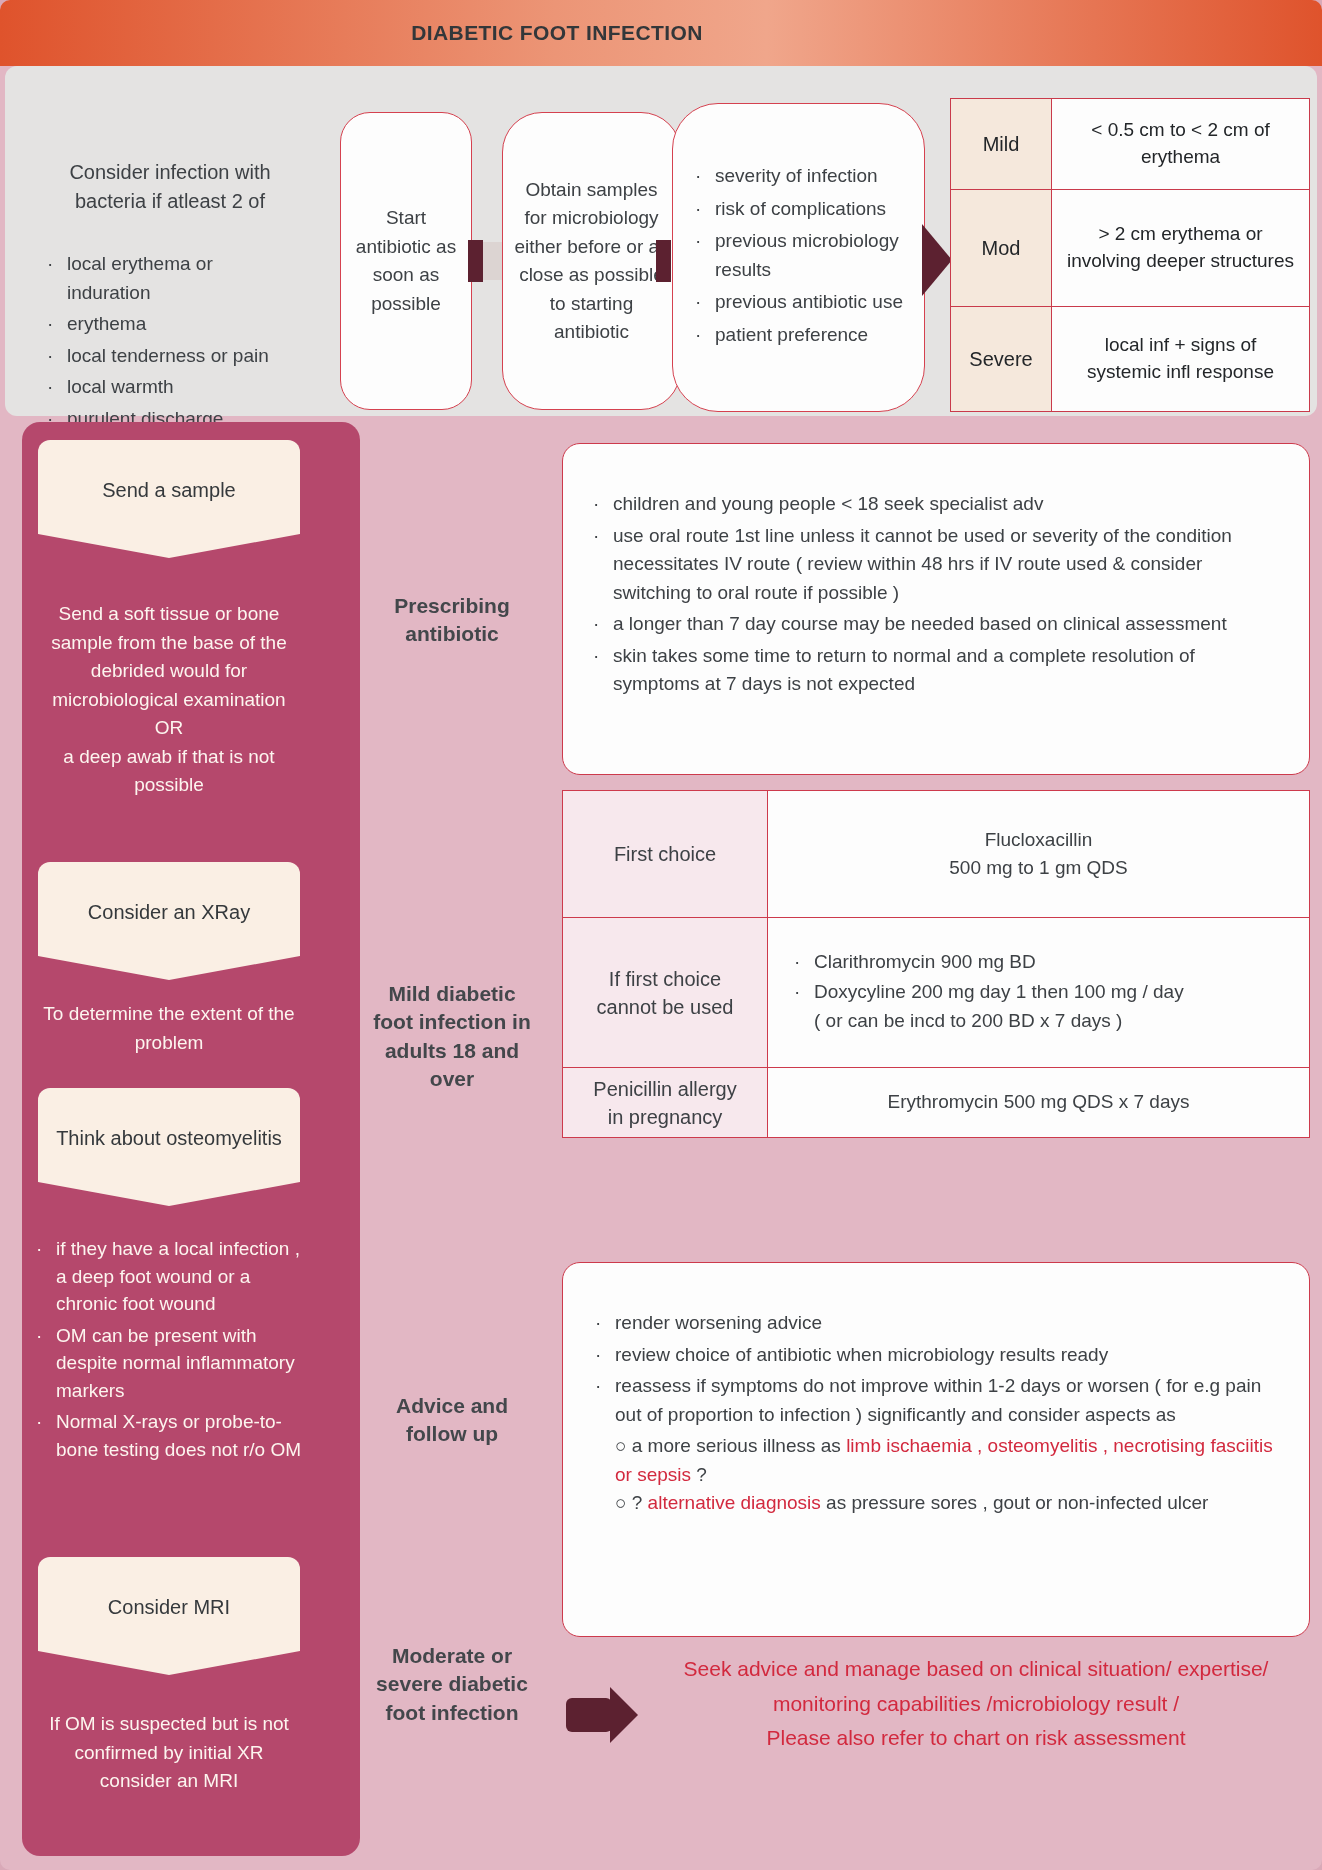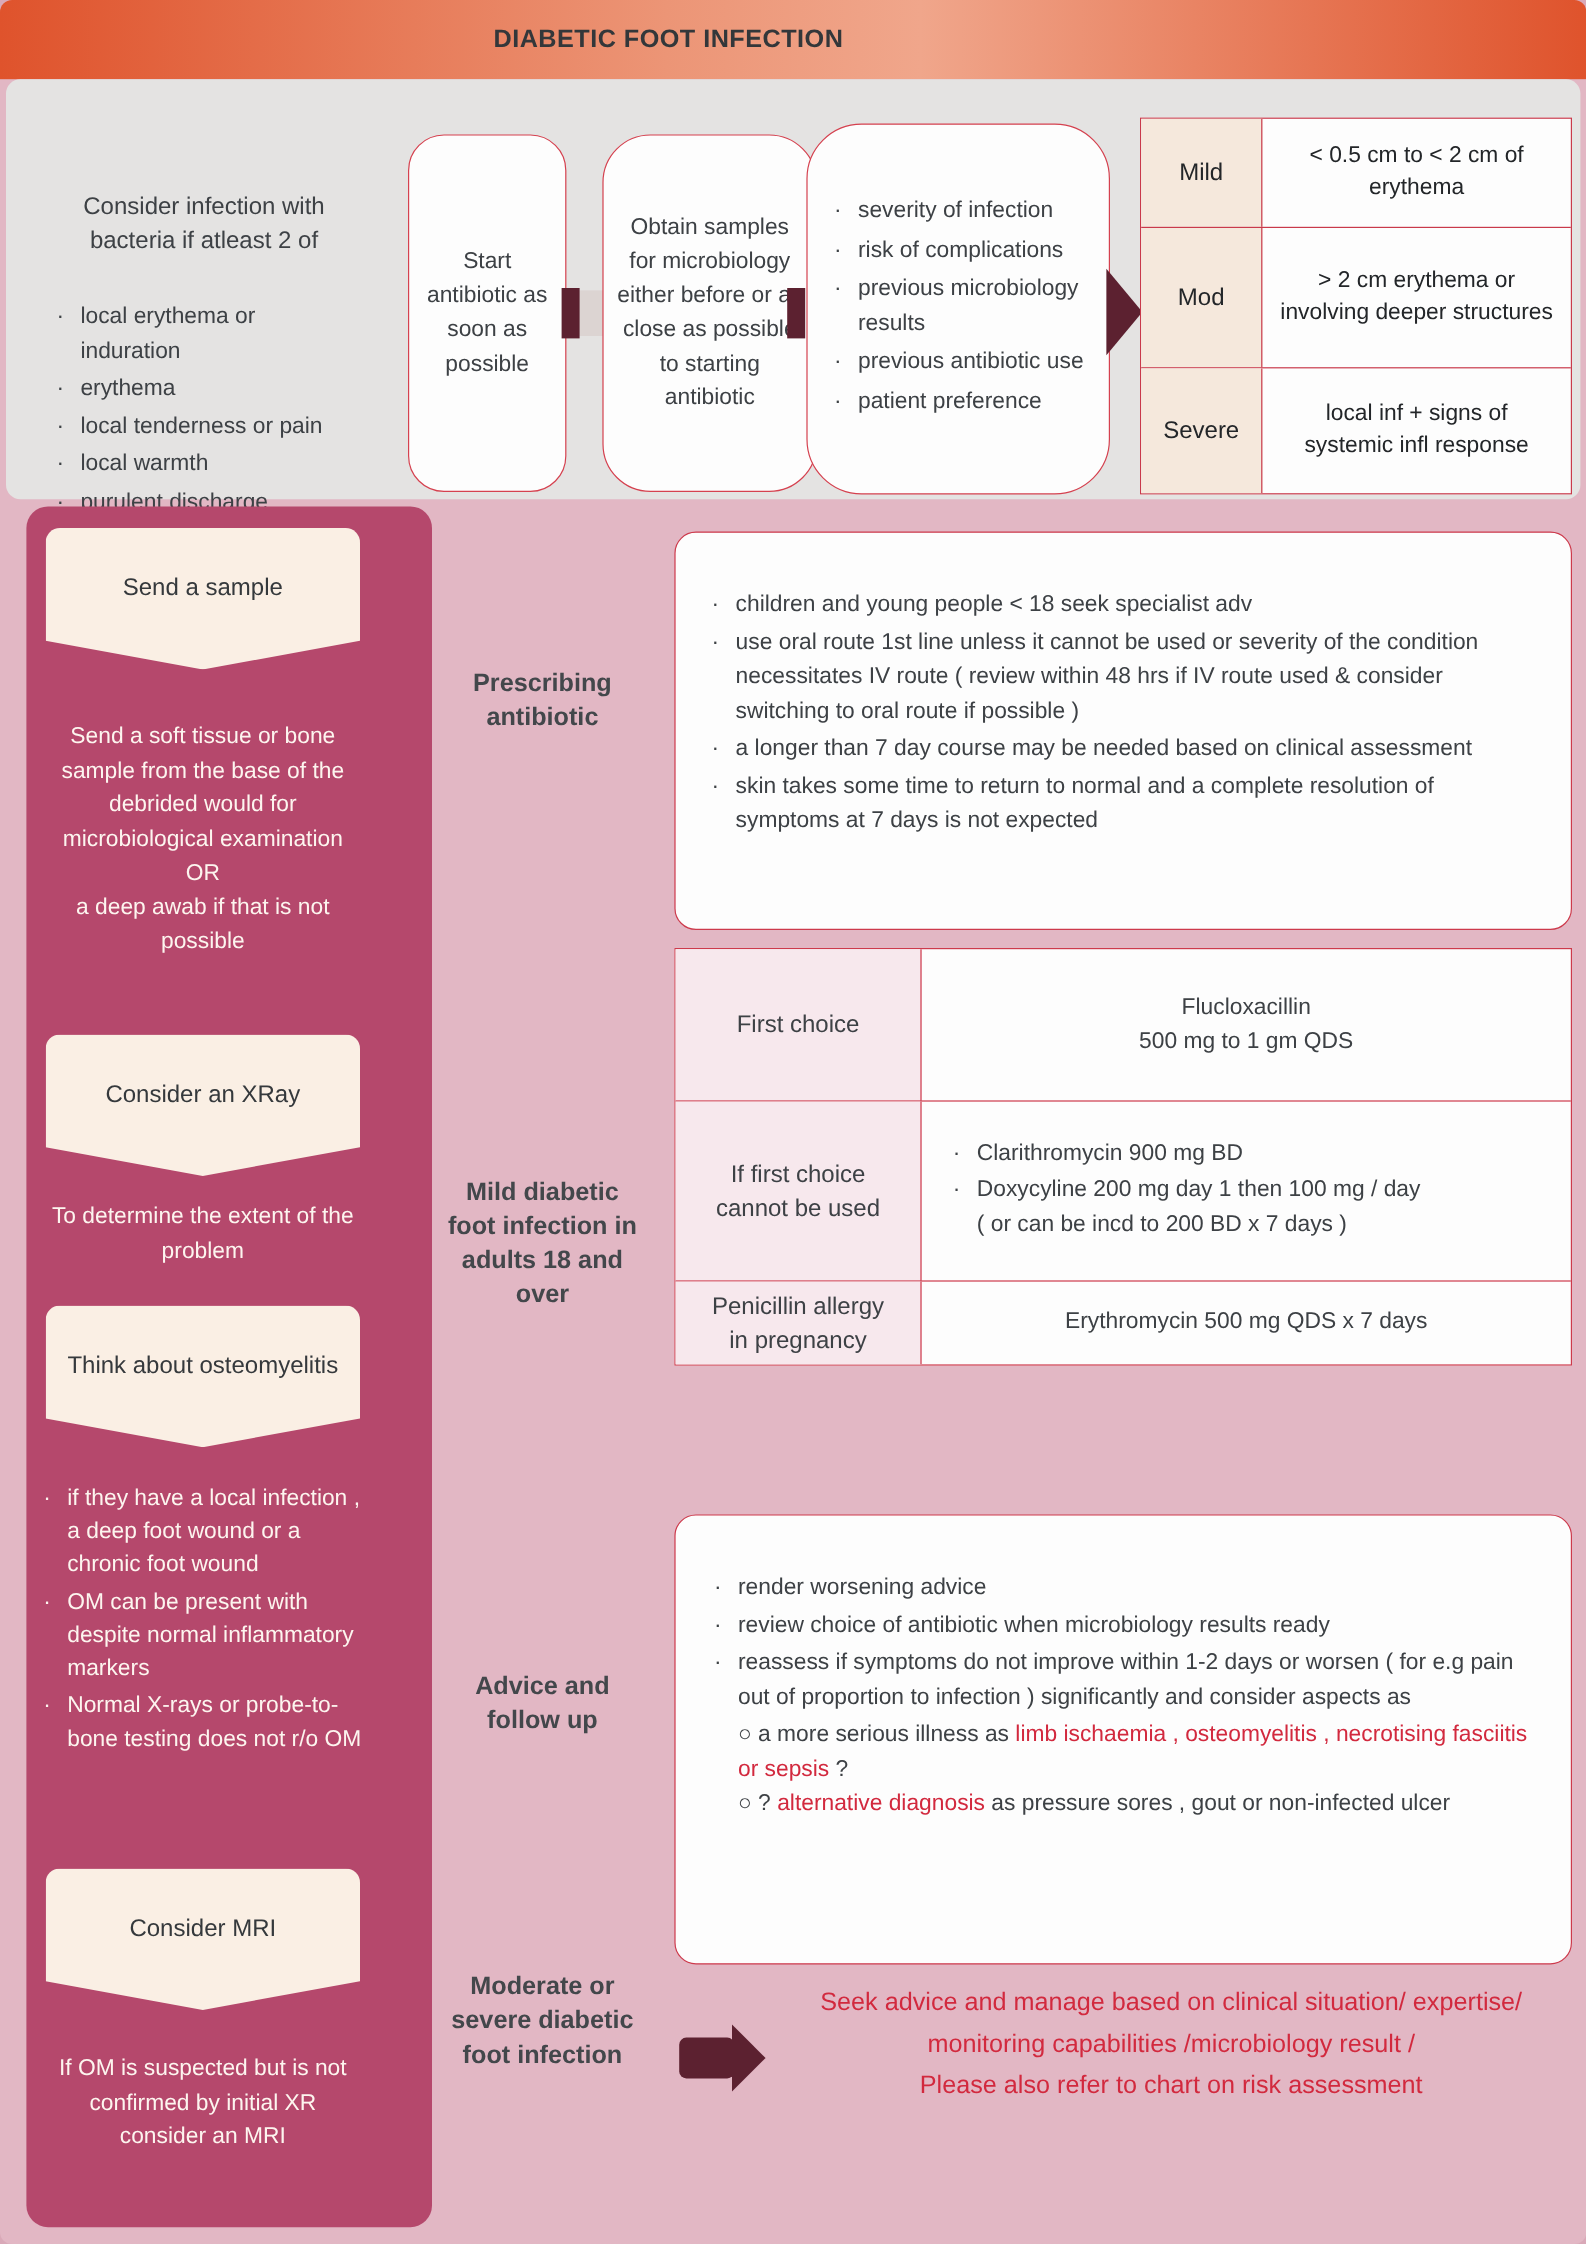--- a/index.html
+++ b/index.html
@@ -66,21 +66,21 @@
   .p-body{position:absolute;left:17px;width:260px;color:#fdf5ef;font-size:19px;
           line-height:1.5;text-align:center;white-space:pre-line;}
   .p-body1{top:178px;} .p-body2{top:578px;} .p-body4{top:1288px;}
   .p-bullets{position:absolute;left:14px;top:813px;width:270px;color:#fdf5ef;
              font-size:19px;line-height:1.45;}
   .p-bullets .b-row{margin-bottom:4px;}
 
   
   .sec-label{position:absolute;left:372px;width:160px;text-align:center;color:#43474b;
              font-weight:600;font-size:21px;line-height:1.35;}
-  .lbl-prescribing{top:556px;} .lbl-mild{top:980px;} .lbl-advice{top:1392px;} .lbl-moderate{top:1642px;}
+  .lbl-prescribing{top:592px;} .lbl-mild{top:980px;} .lbl-advice{top:1392px;} .lbl-moderate{top:1642px;}
 
   
   .wbox{position:absolute;left:562px;width:748px;background:#fdfdfd;
         border:1.6px solid #cd3a4c;border-radius:18px;color:#3d4145;font-size:19px;
         line-height:1.5;box-sizing:border-box;}
   .prescribing-box{top:443px;height:332px;padding:46px 24px 0 30px;}
   .advice-box{top:1262px;height:375px;padding:46px 24px 0 32px;}
   .sub-rows{margin-left:20px;}
   .red{color:#d2293e;}
 

